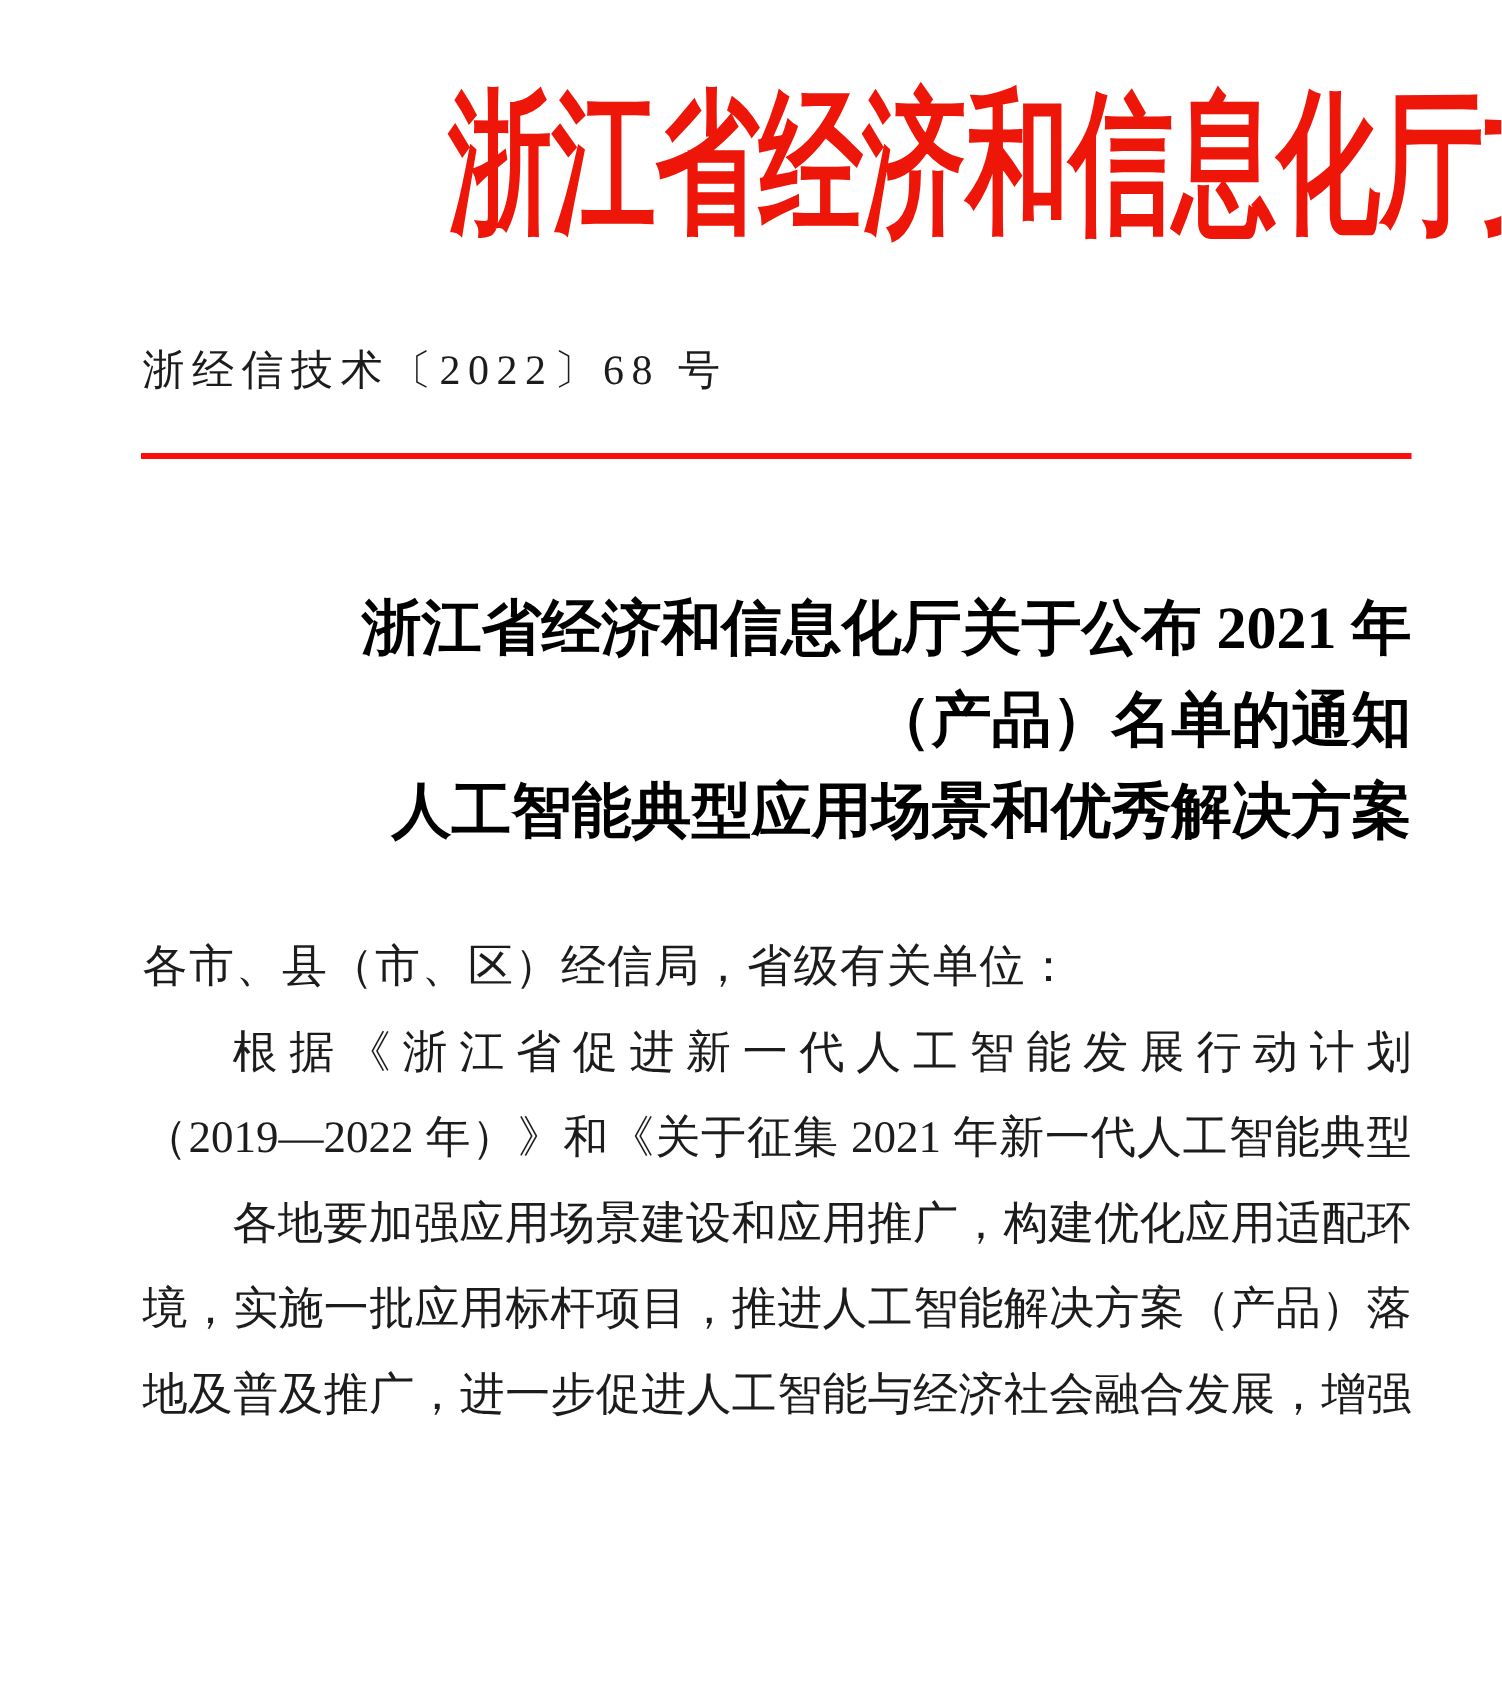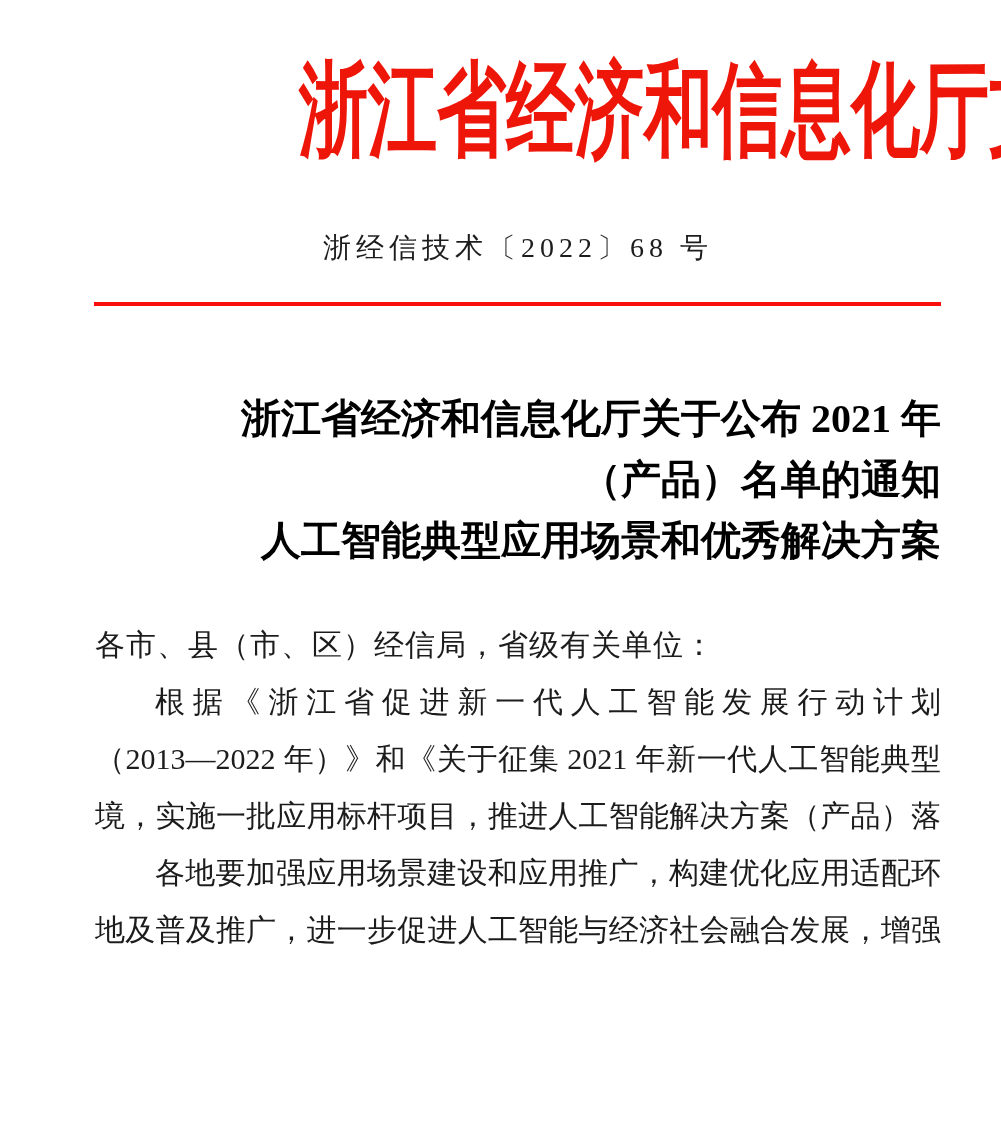--- a/index.html
+++ b/index.html
@@ -31,21 +31,20 @@
     font-weight: bold;
     color: var(--red);
     transform: scaleX(0.67);
     transform-origin: 50% 50%;
     letter-spacing: 0px;
   }
   
   .doc-number {
     position: absolute;
     top: 230px; left: 95px; width: 846px;
-    text-align: center;
     font-size: 28px;
     line-height: 36px;
     letter-spacing: 5px;
     color: var(--ink);
   }
   
   .red-line {
     position: absolute;
     top: 302px; left: 94px;
     width: 847px; height: 4px;
@@ -97,19 +96,19 @@
 
   <div class="title">
     <div class="title-line">浙江省经济和信息化厅关于公布 2021 年</div>
     <div class="title-line">（产品）名单的通知</div>
     <div class="title-line">人工智能典型应用场景和优秀解决方案</div>
   </div>
 
   <div class="body-block">
     <div class="bline salutation">各市、县（市、区）经信局，省级有关单位：</div>
     <div class="bline indent just">根据《浙江省促进新一代人工智能发展行动计划</div>
-    <div class="bline just">（2013—2022 年）》和《关于征集 2021 年新一代人工智能典型</div>
+    <div class="bline just">（2019—2022 年）》和《关于征集 2021 年新一代人工智能典型</div>
+    <div class="bline indent just">各地要加强应用场景建设和应用推广，构建优化应用适配环</div>
     <div class="bline just">境，实施一批应用标杆项目，推进人工智能解决方案（产品）落</div>
-    <div class="bline indent just">各地要加强应用场景建设和应用推广，构建优化应用适配环</div>
     <div class="bline just">地及普及推广，进一步促进人工智能与经济社会融合发展，增强</div>
   </div>
 
 </div>
 
 </body></html>

